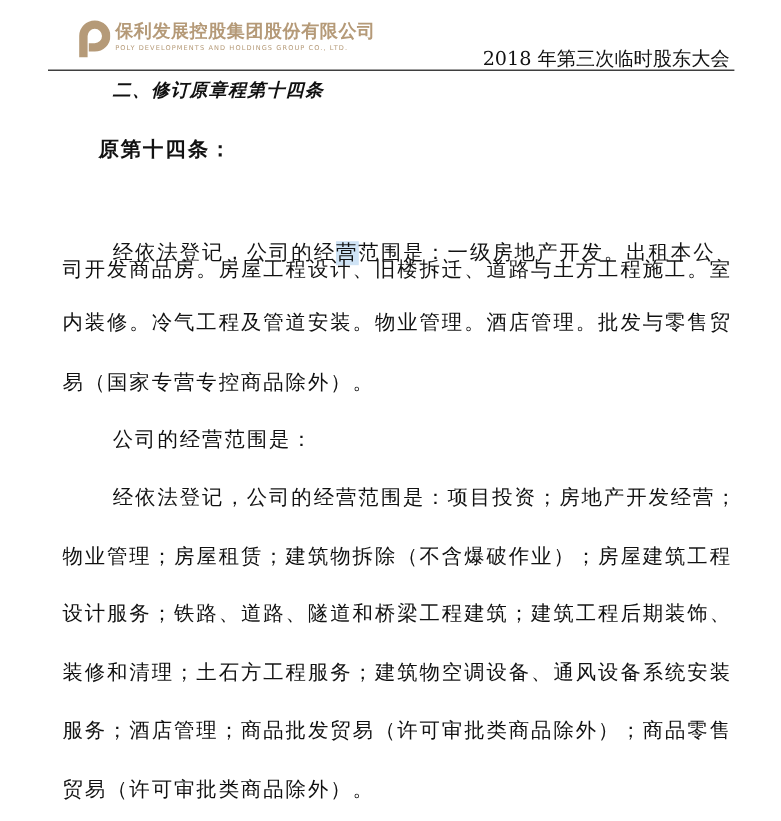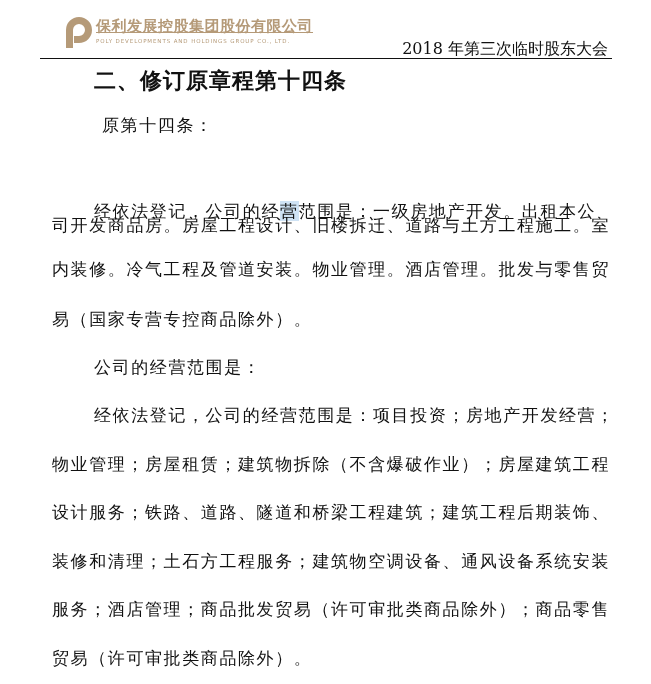--- a/index.html
+++ b/index.html
@@ -39,21 +39,20 @@
   .logo-text {
     display: flex;
     flex-direction: column;
   }
   .logo-cn {
     font-size: 15px;
     color: #b59a78;
     letter-spacing: 0.5px;
     line-height: 17px;
     font-weight: bold;
-    text-decoration: underline;
   }
   .logo-en {
     font-size: 5.5px;
     color: #b59a78;
     letter-spacing: 0.9px;
     line-height: 8px;
     margin-top: 2px;
   }
   .header-right {
     position: absolute;
@@ -61,24 +60,25 @@
     top: 39px;
     font-family: "DejaVu Serif", "Liberation Serif", serif;
     font-size: 16px;
     color: #111111;
     white-space: nowrap;
   }
   .section-title {
     position: absolute;
     left: 94px;
     top: 66px;
-    font-size: 22px;
+    font-size: 15px;
     font-weight: bold;
     letter-spacing: 1px;
     white-space: nowrap;
+    font-style: italic;
   }
   .para-line {
     position: absolute;
     font-size: 17px;
     letter-spacing: 1.6px;
     white-space: nowrap;
     line-height: 22px;
   }
   .hl {
     background: #cfe3f5;
@@ -97,21 +97,21 @@
     <div class="logo-text">
       <span class="logo-cn">保利发展控股集团股份有限公司</span>
       <span class="logo-en">POLY DEVELOPMENTS AND HOLDINGS GROUP CO., LTD.</span>
     </div>
   </div>
   <div class="header-right">2018 年第三次临时股东大会</div>
 </div>
 
 <div class="section-title">二、修订原章程第十四条</div>
 
-<div class="para-line" style="left:102px; top:114px;">原第十四条：</div>
+<div class="para-line" style="left:82px; top:114px;font-weight:bold;">原第十四条：</div>
 
 <div class="para-line" style="left:94px; top:162px;margin-top:38px;">
   <span>经依法登记，公司的经</span><span class="hl">营</span><span>范围是：一级房地产开发。出租本公</span>
 </div>
 <div class="para-line" style="left:52px; top:214px;">司开发商品房。房屋工程设计、旧楼拆迁、道路与土方工程施工。室</div>
 <div class="para-line" style="left:52px; top:258px;">内装修。冷气工程及管道安装。物业管理。酒店管理。批发与零售贸</div>
 <div class="para-line" style="left:52px; top:308px;">易（国家专营专控商品除外）。</div>
 
 <div class="para-line" style="left:94px; top:356px;">公司的经营范围是：</div>
 

